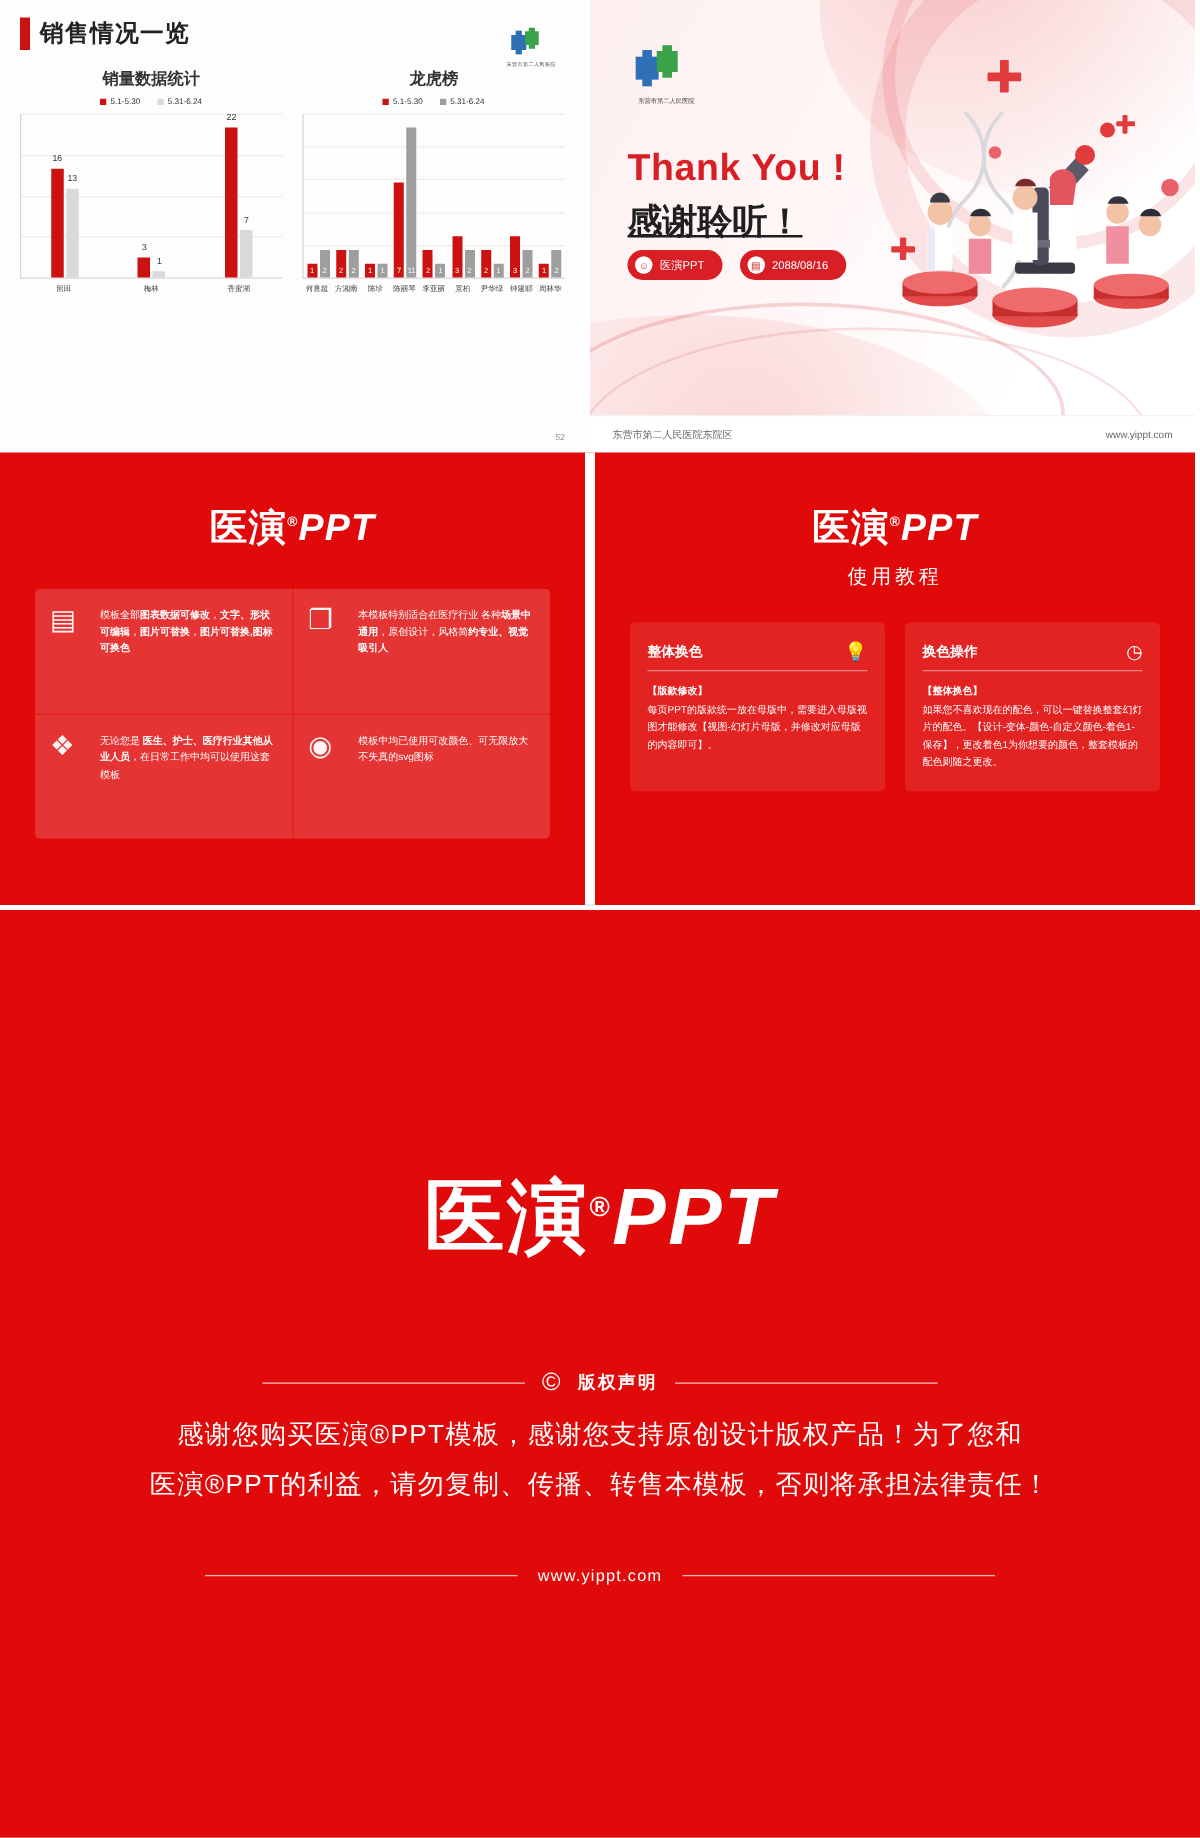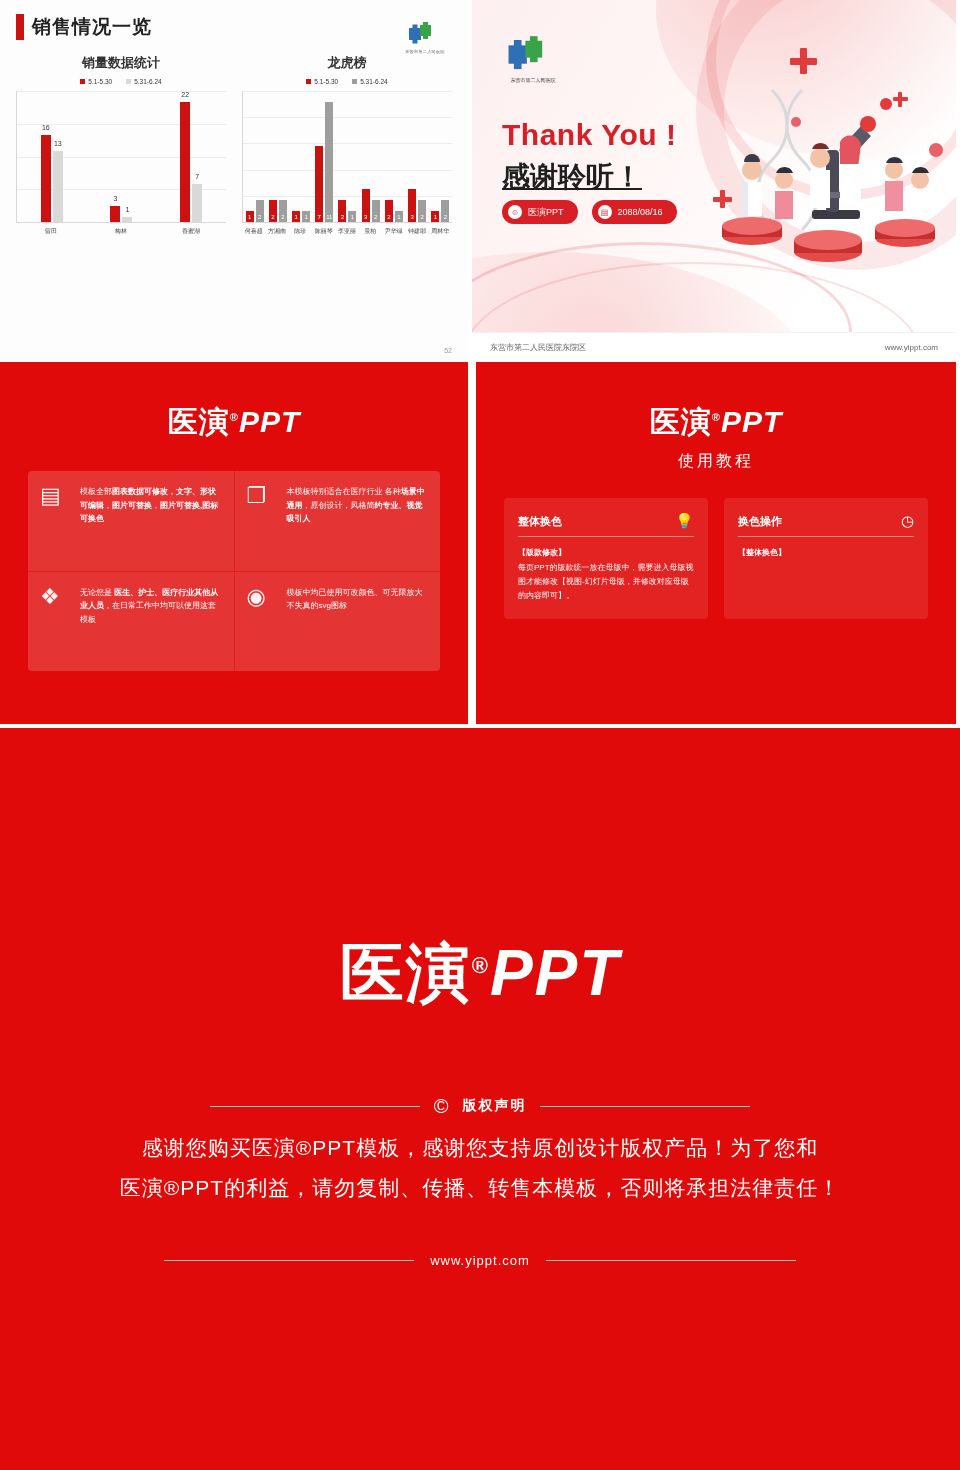--- a/index.html
+++ b/index.html
@@ -530,20 +530,21 @@
           </div>
         </div>
 
         <div class="col">
           <div class="col-head">
             <span class="h">换色操作</span>
             <span class="hic">◷</span>
           </div>
           <div class="blk">
             <div class="bt">【整体换色】</div>
+            <div class="bb">如果您不喜欢现在的配色，可以一键替换整套幻灯片的配色。【设计-变体-颜色-自定义颜色-着色1-保存】，更改着色1为你想要的颜色，整套模板的配色则随之更改。</div>
           </div>
         </div>
       </div>
     </div>
   </div>
 
   <div class="row3">
     <div class="big-brand">
       <span>医演</span><sup>®</sup><span class="it">PPT</span>
     </div>

